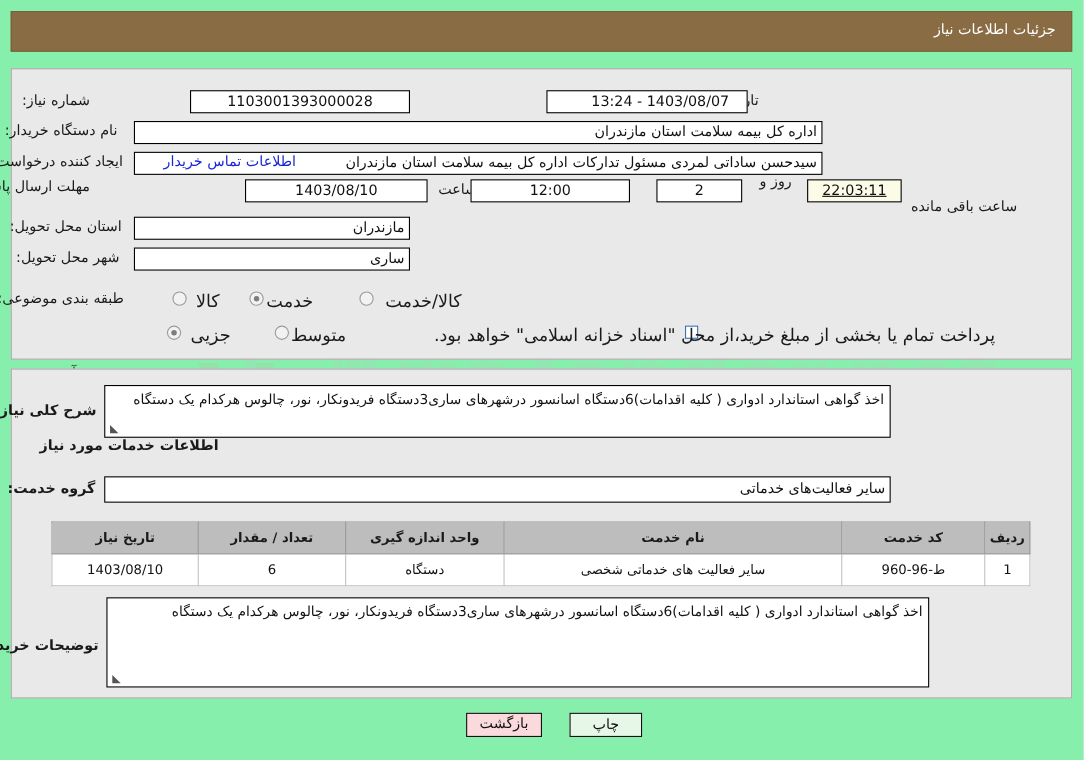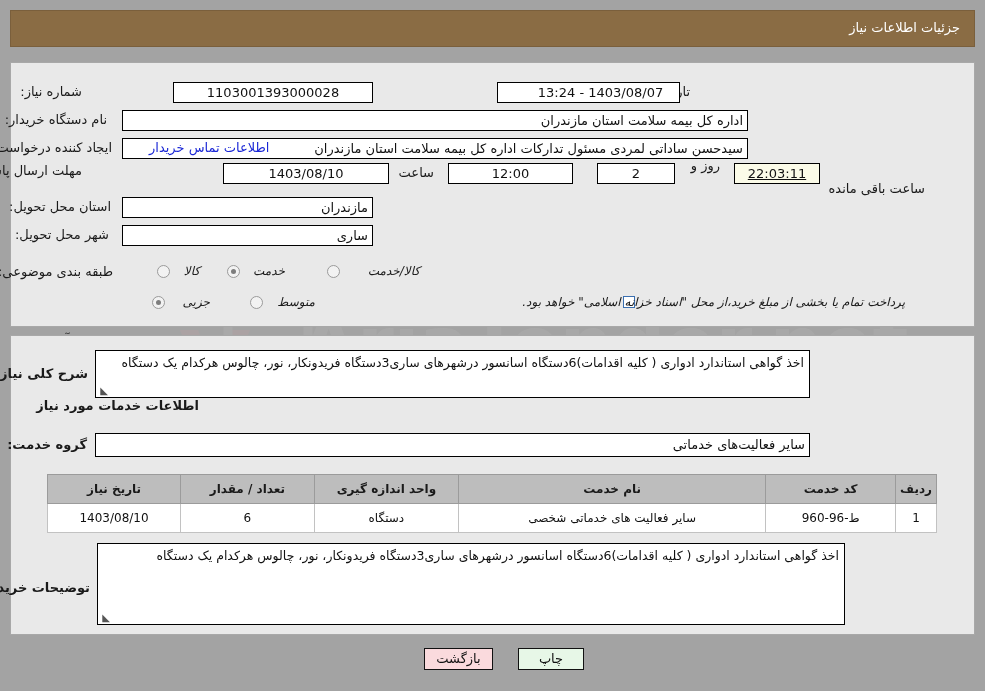--- a/index.html
+++ b/index.html
@@ -5,21 +5,21 @@
   html, body {
     margin: 0;
     padding: 0;
     background: #e9e9e9;
     font-family: "DejaVu Sans", "Liberation Sans", sans-serif;
   }
   #page {
     position: relative;
     width: 985px;
     height: 691px;
-    background: #a3a3a3;
+    background: #86efac;
     overflow: hidden;
     direction: rtl;
   }
 
   
   .watermark {
     position: absolute;
     left: 0; top: 0;
     width: 985px; height: 691px;
     pointer-events: none;
@@ -59,21 +59,21 @@
   #panel-mid   { right: 10px; top: 335px; width: 965px; height: 300px; }
 
   
   .lbl {
     position: absolute;
     font-size: 13px;
     color: #1a1a1a;
     white-space: nowrap;
   }
   .lbl.b { font-weight: bold; }
-  .lbl.sm { font-size: 12px; font-style: italic; }
+  .lbl.sm { font-size: 16px; }
 
   
   .fld {
     position: absolute;
     box-sizing: border-box;
     background: #ffffff;
     border: 1px solid #000000;
     font-size: 13px;
     color: #111;
     line-height: 19px;
@@ -177,21 +177,21 @@
     box-sizing: border-box;
     height: 22px;
     border: 1px solid #111;
     font-size: 13px;
     line-height: 20px;
     text-align: center;
     cursor: pointer;
     color: #111;
     font-family: "DejaVu Sans", "Liberation Sans", sans-serif;
   }
-  #btn-print  { background: #e7f7e7; }
+  #btn-print  { background: #e7f7e7; font-family: Liberation Serif, serif; }
   #btn-back   { background: #fadadd; }
 </style>
 </head>
 <body>
 
 <div id="page">
 
   <svg class="watermark" viewBox="0 0 985 691" xmlns="http://www.w3.org/2000/svg">
     <g opacity="0.16">
       <path d="M180 330 L215 415 L250 330 L232 330 L215 375 L198 330 Z" fill="#d9a0a6"></path>
@@ -218,21 +218,21 @@
 
     <span class="lbl" style="right:873px; top:140px;">ایجاد کننده درخواست:</span>
     <div class="fld right" style="right:237px; top:138px; width:626px;">سیدحسن ساداتی لمردی مسئول تدارکات اداره کل بیمه سلامت استان مازندران</div>
     <span class="link" style="right:undefined; left:149px; top:140px;">اطلاعات تماس خریدار</span>
 
     <span class="lbl" style="right:903px; top:163px; line-height:16px;">
       <span>مهلت ارسال پاسخ: تا تاریخ:</span>
     </span>
     <div class="fld center" style="right:596px; top:163px; width:166px;">1403/08/10</div>
     <span class="lbl" style="right:551px; top:165px;">ساعت</span>
-    <div class="fld center" style="right:412px; top:163px; width:125px;">12:00</div>
+    <div class="fld center" style="right:412px; top:163px; width:145px;">12:00</div>
     <div class="fld center" style="right:310px; top:163px; width:78px;">2</div>
     <span class="lbl" style="right:265px; top:158px;">روز و</span>
     <div class="fld cream center" style="right:165px; top:163px; width:86px;text-decoration:underline;">22:03:11</div>
     <span class="lbl" style="right:60px; top:165px;margin-top:16px;">ساعت باقی مانده</span>
 
     <span class="lbl" style="right:874px; top:199px;">استان محل تحویل:</span>
     <div class="fld right" style="right:612px; top:197px; width:251px;">مازندران</div>
 
     <span class="lbl" style="right:876px; top:227px;">شهر محل تحویل:</span>
     <div class="fld right" style="right:612px; top:225px; width:251px;">ساری</div>

